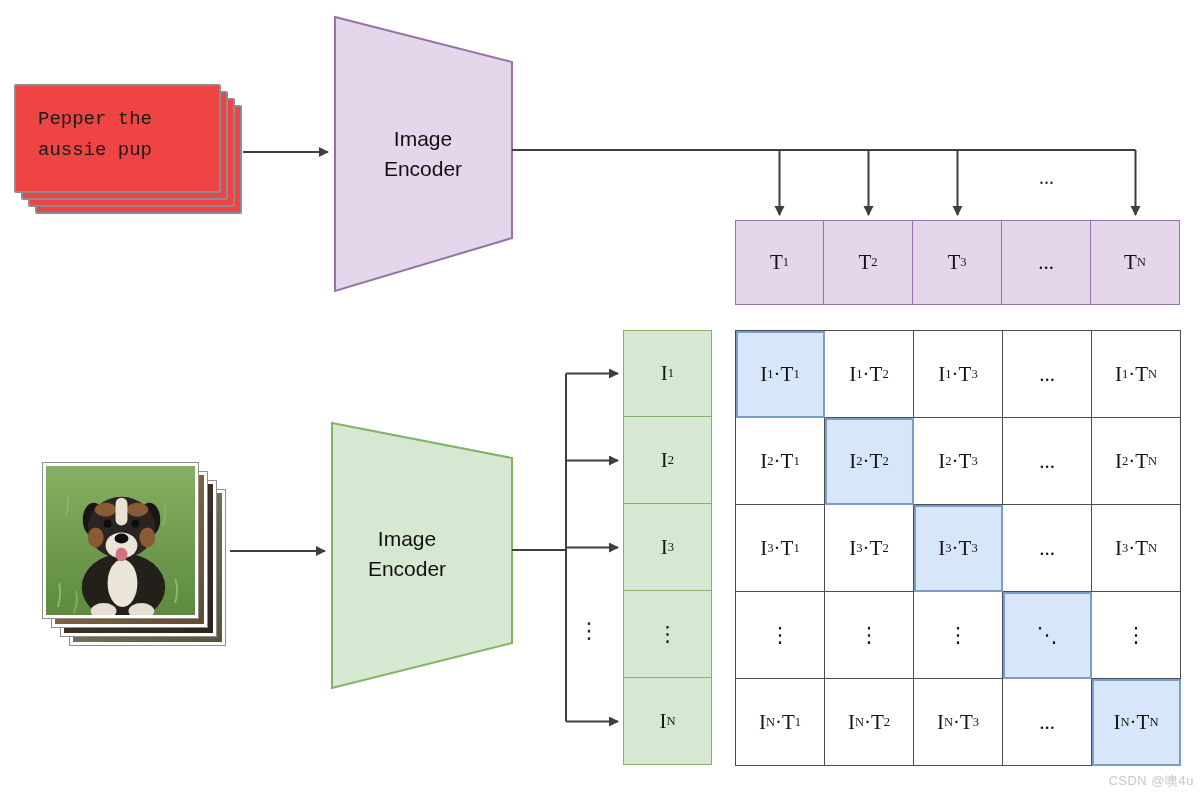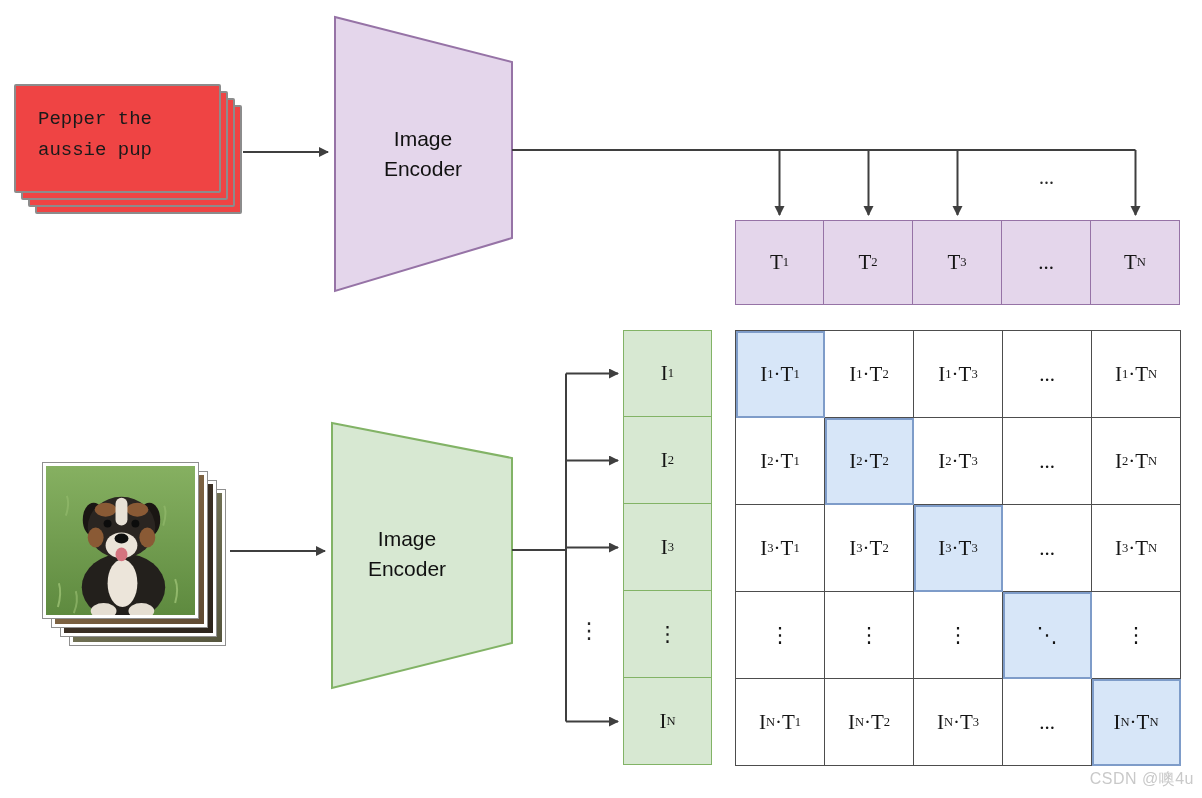--- a/index.html
+++ b/index.html
@@ -54,21 +54,21 @@
   .mcell.hl { background: var(--highlight-fill);
     outline: 2px solid var(--highlight-stroke); outline-offset: -2px; }
 
   sub { font-size: 0.6em; }
 
   .dots-label { position: absolute; font-family: "Liberation Serif", serif;
     color: #2b2b2b; text-align: center; }
   #top-dots  { left: 1014px; top: 166px; width: 65px; font-size: 20px; }
   #left-dots { left: 578px; top: 618px; width: 20px; font-size: 22px; }
 
-  .watermark { position: absolute; right: 8px; bottom: 8px; font-size: 16px;
+  .watermark { position: absolute; right: 8px; bottom: 8px; font-size: 13px;
     color: #c9c9c9; letter-spacing: 0.5px; z-index: 5; }
 </style>
 </head>
 <body>
 
 <div class="canvas">
 
   <svg class="layer" viewBox="0 0 1202 798" xmlns="http://www.w3.org/2000/svg">
     <defs>
       <marker id="arr" markerUnits="userSpaceOnUse" markerWidth="12" markerHeight="12" refX="9" refY="5" orient="auto">

